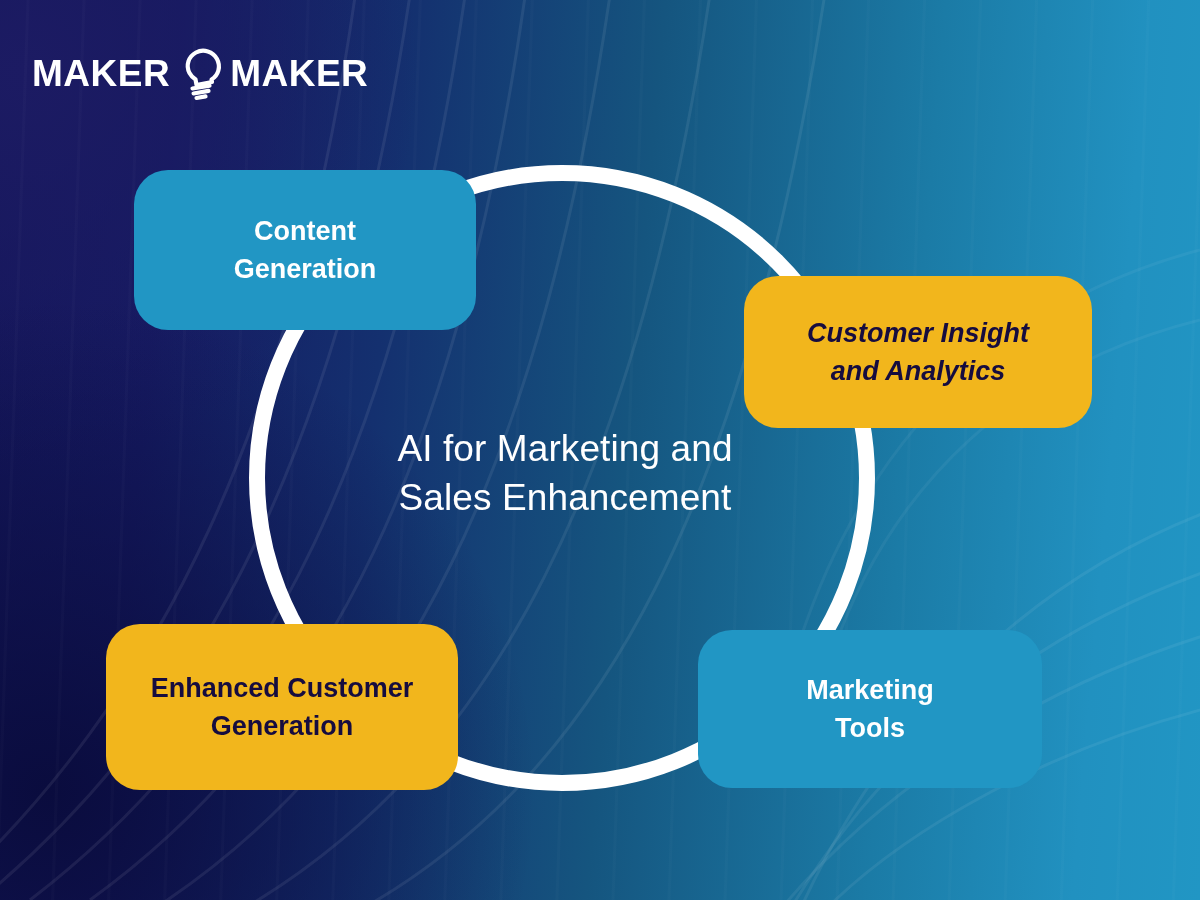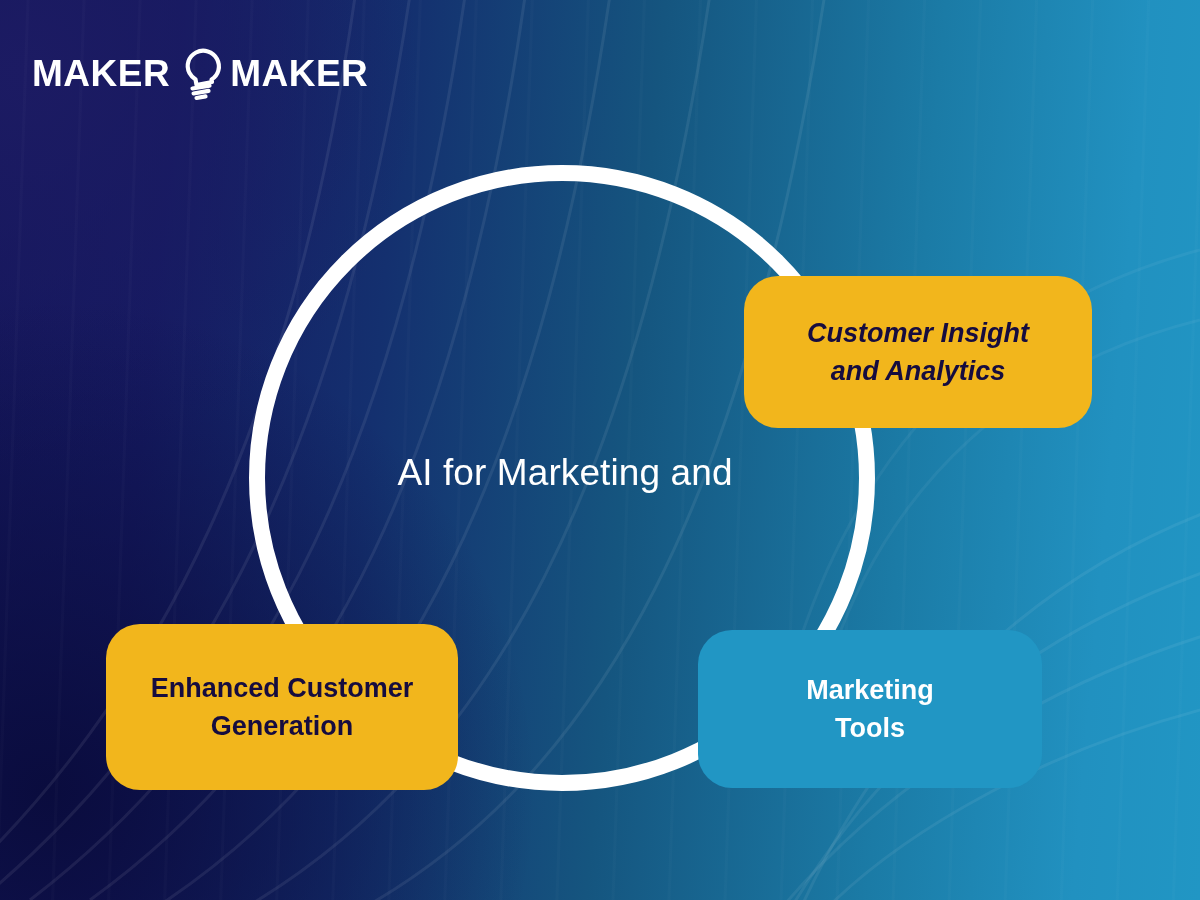--- a/index.html
+++ b/index.html
@@ -75,21 +75,20 @@
     top: 424px;
     width: 470px;
     text-align: center;
     color: #ffffff;
     font-size: 37px;
     line-height: 1.33;
     font-weight: 400;
     letter-spacing: 0.1px;
     z-index: 5;
     font-family: "Liberation Sans", sans-serif;
-    margin-top: 24px;
   }
 
   
   .node {
     position: absolute;
     z-index: 6;
     border-radius: 34px;
     display: flex;
     align-items: center;
     justify-content: center;
@@ -156,22 +155,29 @@
   </div>
 
   <div class="ring">
     <svg viewBox="0 0 1200 900" xmlns="http://www.w3.org/2000/svg" aria-hidden="true">
       <circle cx="562" cy="478" r="305" fill="none" stroke="#ffffff" stroke-width="16"></circle>
     </svg>
   </div>
 
   <div class="center-title">
     <div>AI for Marketing and</div>
+    <div>Sales Enhancement</div>
   </div>
 
+  <div class="node node-teal node-content">
+    <div>
+      <div>Content</div>
+      <div>Generation</div>
+    </div>
+  </div>
 
   <div class="node node-amber node-insight">
     <div>
       <div>Customer Insight</div>
       <div>and Analytics</div>
     </div>
   </div>
 
   <div class="node node-amber node-targeting">
     <div>

